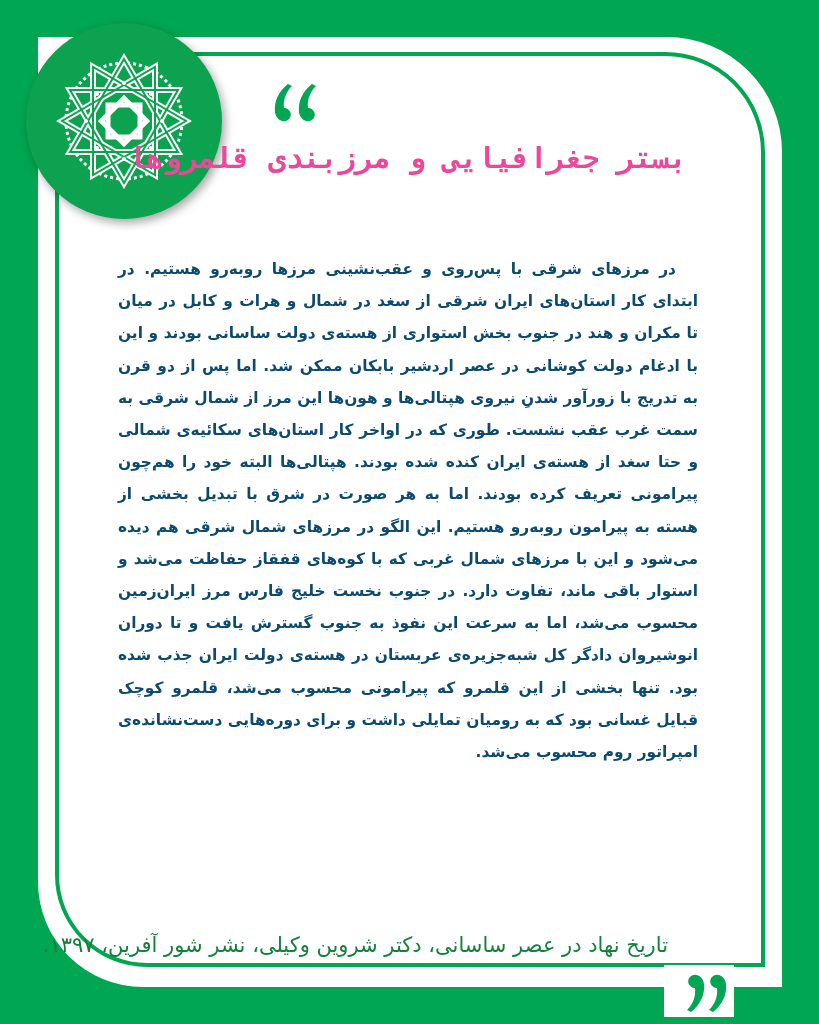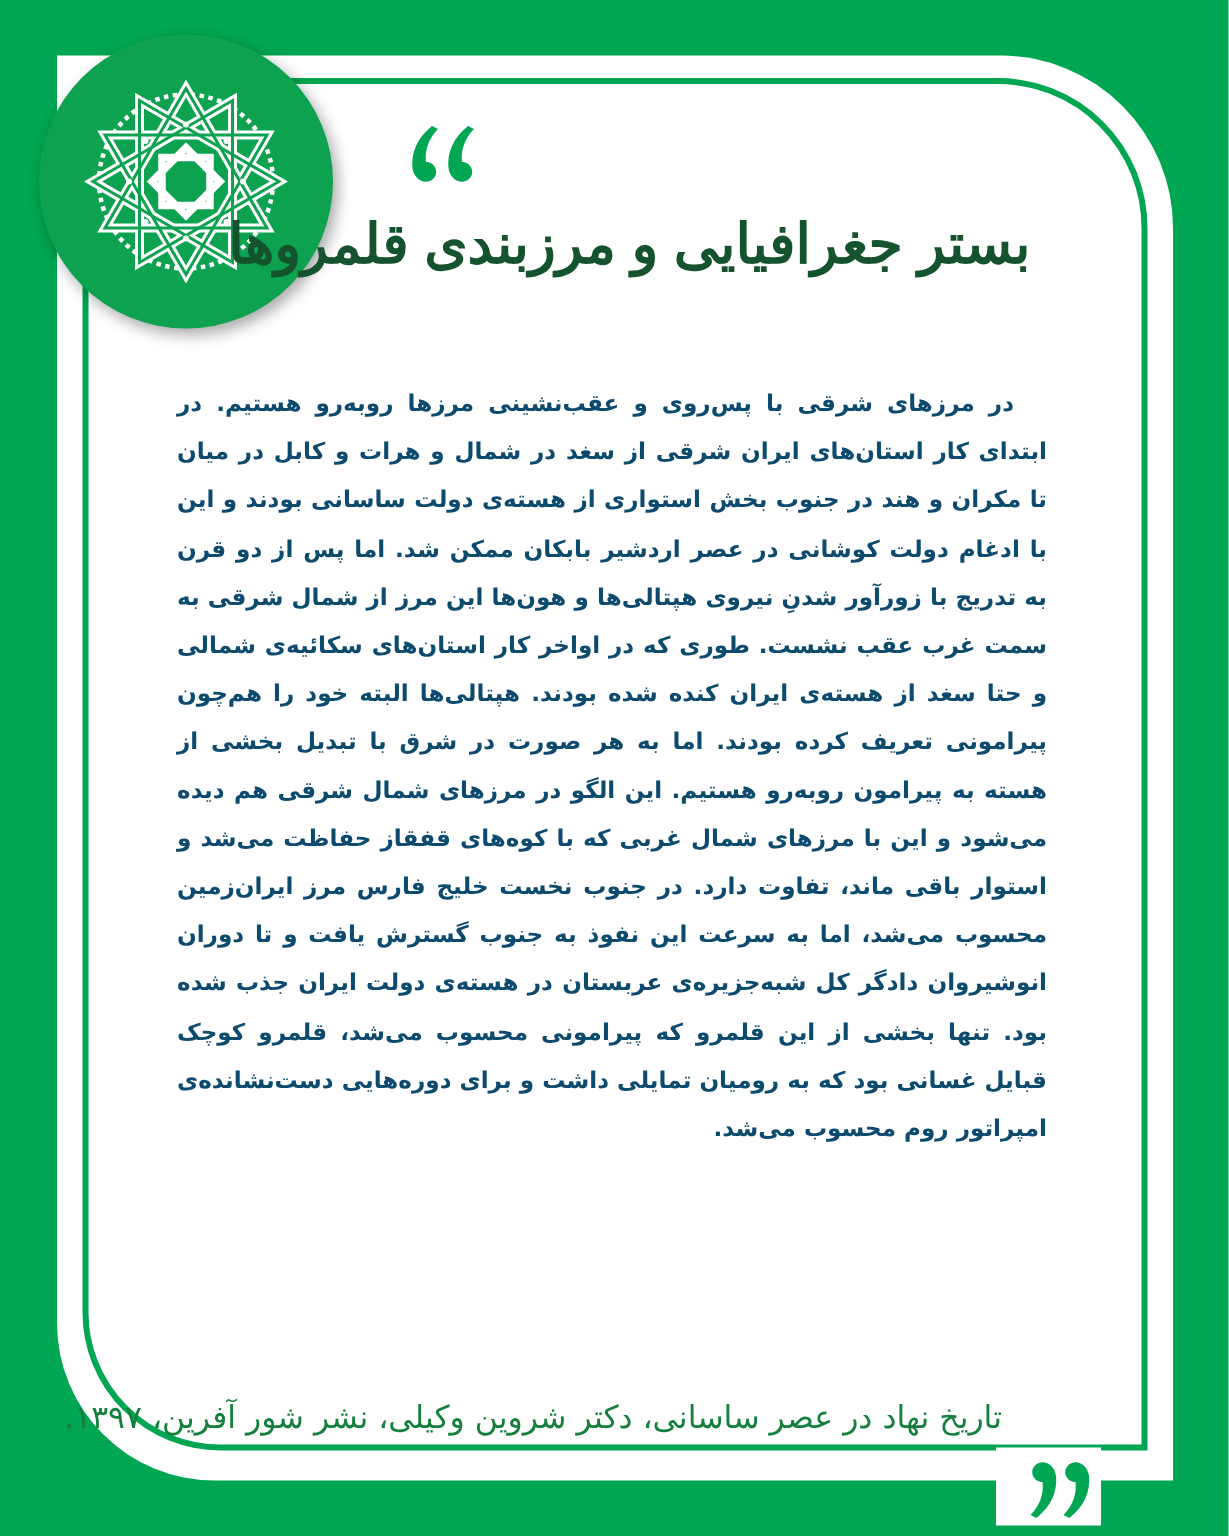--- a/index.html
+++ b/index.html
@@ -31,22 +31,22 @@
     background: #ffffff;
     display: flex; align-items: center; justify-content: center;
   }
   .quote-close {
     position: absolute; left: 626px; top: 928px; width: 70px; height: 52px;
     background: #ffffff;
     display: flex; align-items: center; justify-content: center;
   }
   .title {
     position: absolute; right: 95px; top: 104px;
-    direction: rtl; font-family: Liberation Sans, sans-serif; font-weight: bold;
-    font-size: 37px; color: #14532d; margin: 0; letter-spacing: -0.5px;
+    direction: rtl; font-family: Liberation Mono, monospace; font-weight: bold;
+    font-size: 29px; color: #ec4899; margin: 0; letter-spacing: -0.5px;
   }
   .body-text {
     position: absolute; left: 80px; right: 84px; top: 216px;
     direction: rtl; text-align: justify; text-align-last: right;
     font-family: "DejaVu Sans", sans-serif; font-size: 15.4px; line-height: 32.2px;
     color: #0c4a6e; font-weight: bold; margin: 0;
   }
   .body-text p { margin: 0; text-indent: 22px; }
   .citation {
     position: absolute; right: 114px; top: 896px;

